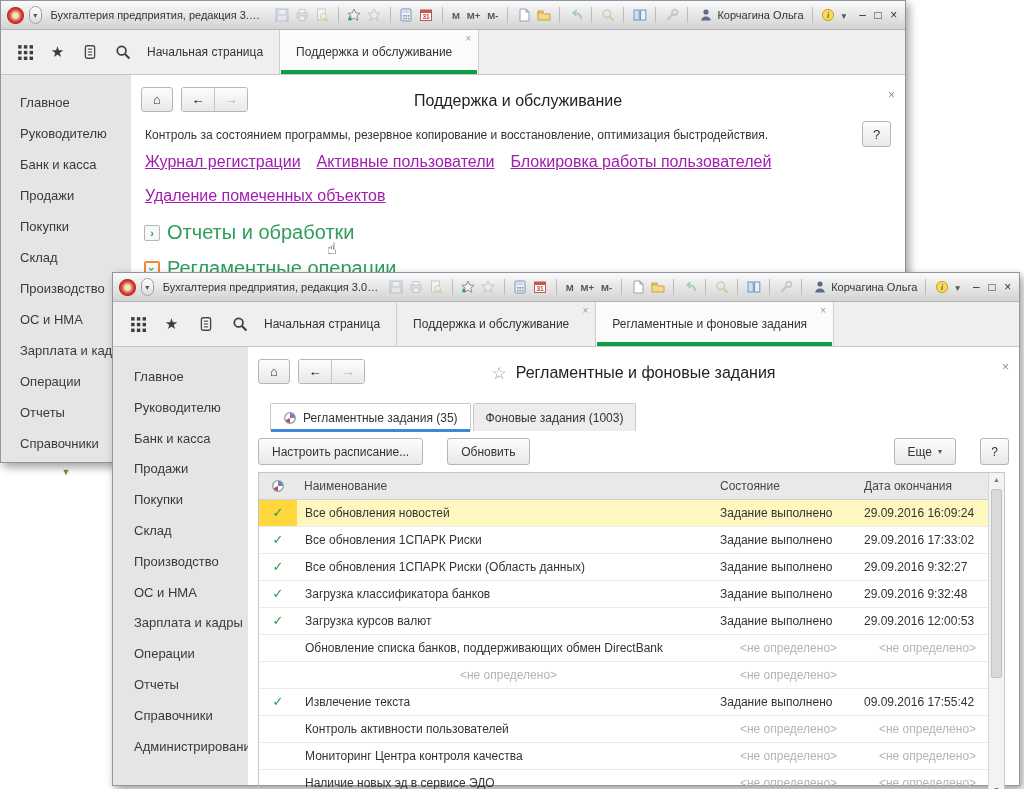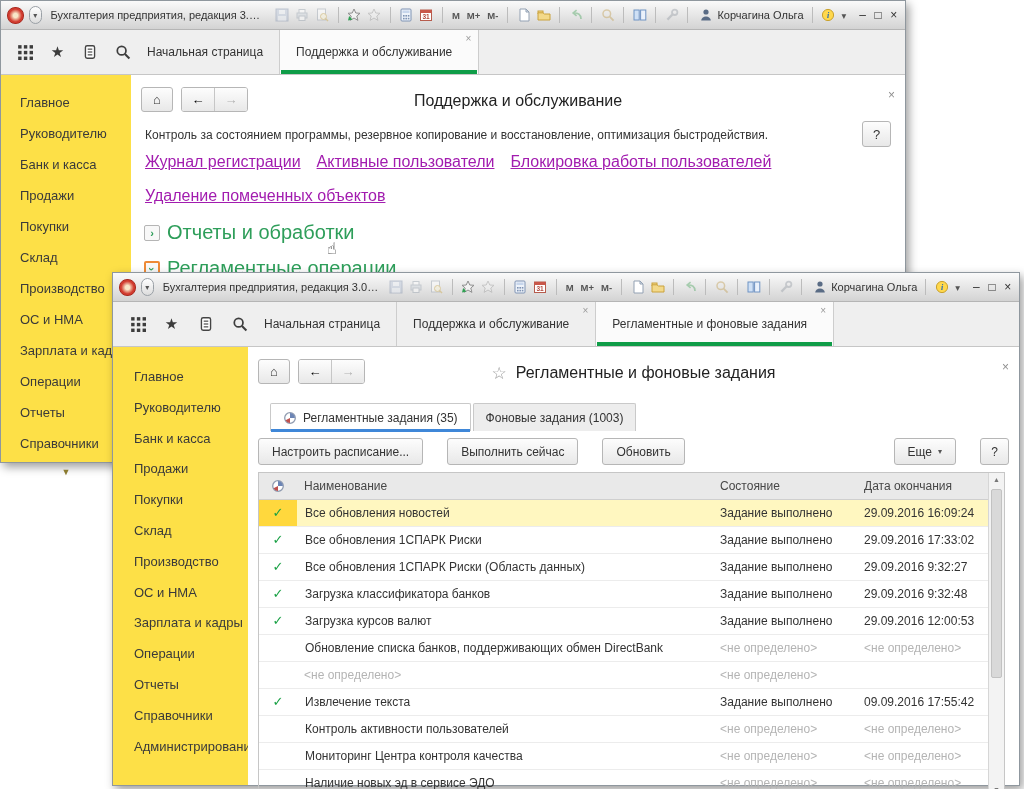--- a/index.html
+++ b/index.html
@@ -31,21 +31,21 @@
   .mico svg{width:16px;height:16px;}
   .wtab{position:relative;display:flex;align-items:center;padding:0 16px;font-size:12px;color:#333;
     border-right:1px solid #cdcdcd;background:#efefef;white-space:nowrap;}
   .wtab.closable{padding-right:26px;}
   .wtab.active{background:#fbfbfb;}
   .wtab.active::after{content:"";position:absolute;left:1px;right:1px;bottom:0;height:4px;background:#0f9d48;}
   .tabx{position:absolute;top:4px;right:7px;font-size:10px;color:#9a9a9a;line-height:10px;}
 
   
   .wbody{flex:1;display:flex;min-height:0;}
-  .sidebar{background:#fde047;color:#3a3a3a;font-size:13px;box-sizing:border-box;flex-shrink:0;}
+  .sidebar{background:#e5e5e5;color:#3a3a3a;font-size:13px;box-sizing:border-box;flex-shrink:0;}
   #backwin .sidebar{width:130px;padding:18px 0 0 19px;}
   #frontwin .sidebar{width:135px;padding:20px 0 0 21px;}
   .sbitem{height:31px;line-height:20px;white-space:nowrap;}
   #frontwin .sbitem{height:30.8px;}
   .sbmore{text-align:center;color:#8a7a2f;font-size:9px;margin:2px 0 0 -19px;}
   .content{flex:1;position:relative;background:#fff;min-width:0;}
 
   
   .chead{position:relative;height:34px;margin-top:9px;display:flex;align-items:center;}
   .navgrp{position:absolute;left:10px;top:3px;display:flex;align-items:center;gap:8px;}
@@ -93,21 +93,21 @@
   .jobtable{position:relative;margin:7px 0 0 10px;width:747px;border:1px solid #c6c6c6;box-sizing:border-box;font-size:12px;}
   .tgrid{display:grid;grid-template-columns:38px 416px 144px 134px 15px;align-items:center;}
   .thead{height:26px;background:#e9e9e9;border-bottom:1px solid #cfcfcf;color:#474747;}
   .thead .hcell{padding-left:7px;}
   .thead .hicon{display:flex;justify-content:center;}
   .trow{height:26px;border-bottom:1px solid #ececec;color:#333;}
   .trow:last-child{border-bottom:none;}
   .cell-check{text-align:center;color:#18a044;font-size:13px;font-weight:bold;height:26px;line-height:26px;}
   .cell-name{padding-left:8px;white-space:nowrap;overflow:hidden;text-overflow:ellipsis;}
   .cell-state,.cell-date{padding-left:7px;white-space:nowrap;}
-  .trow.undef .cell-state,.trow.undef .cell-date{color:#b4b4b4;}
+  .trow.undef .cell-state,.trow.undef .cell-date{color:#b4b4b4;text-align:center;}
   .trow.selected{background:#fff7c0;}
   .trow.selected .cell-check{background:#ffd83d;}
   .vscroll{position:absolute;top:0;right:0;bottom:0;width:15px;background:#f3f3f3;border-left:1px solid #d6d6d6;}
   .varrow{position:absolute;left:0;right:0;height:13px;color:#777;font-size:7px;text-align:center;line-height:13px;}
   .varrow.up{top:0;}
   .varrow.down{bottom:0;}
   .vthumb{position:absolute;left:2px;right:2px;top:16px;height:58%;background:#d9d9d9;border:1px solid #c2c2c2;border-radius:2px;}
 </style>
 </head>
 <body>
@@ -555,21 +555,20 @@
               </span>
             <span>Регламентные задания (35)</span>
           </span>
           <span class="vtab">
             <span>Фоновые задания (1003)</span>
           </span>
         </div>
 
         <div class="toolbar">
           <span class="btn">Настроить расписание...</span>
-          <span class="btn">Выполнить сейчас</span>
           <span class="btn">Обновить</span>
           <span class="spacer"></span>
           <span class="btn">
             <span>Еще</span>
             <span class="dd">▾</span>
           </span>
           <span class="btn qbtn">?</span>
         </div>
 
         <div class="jobtable">

